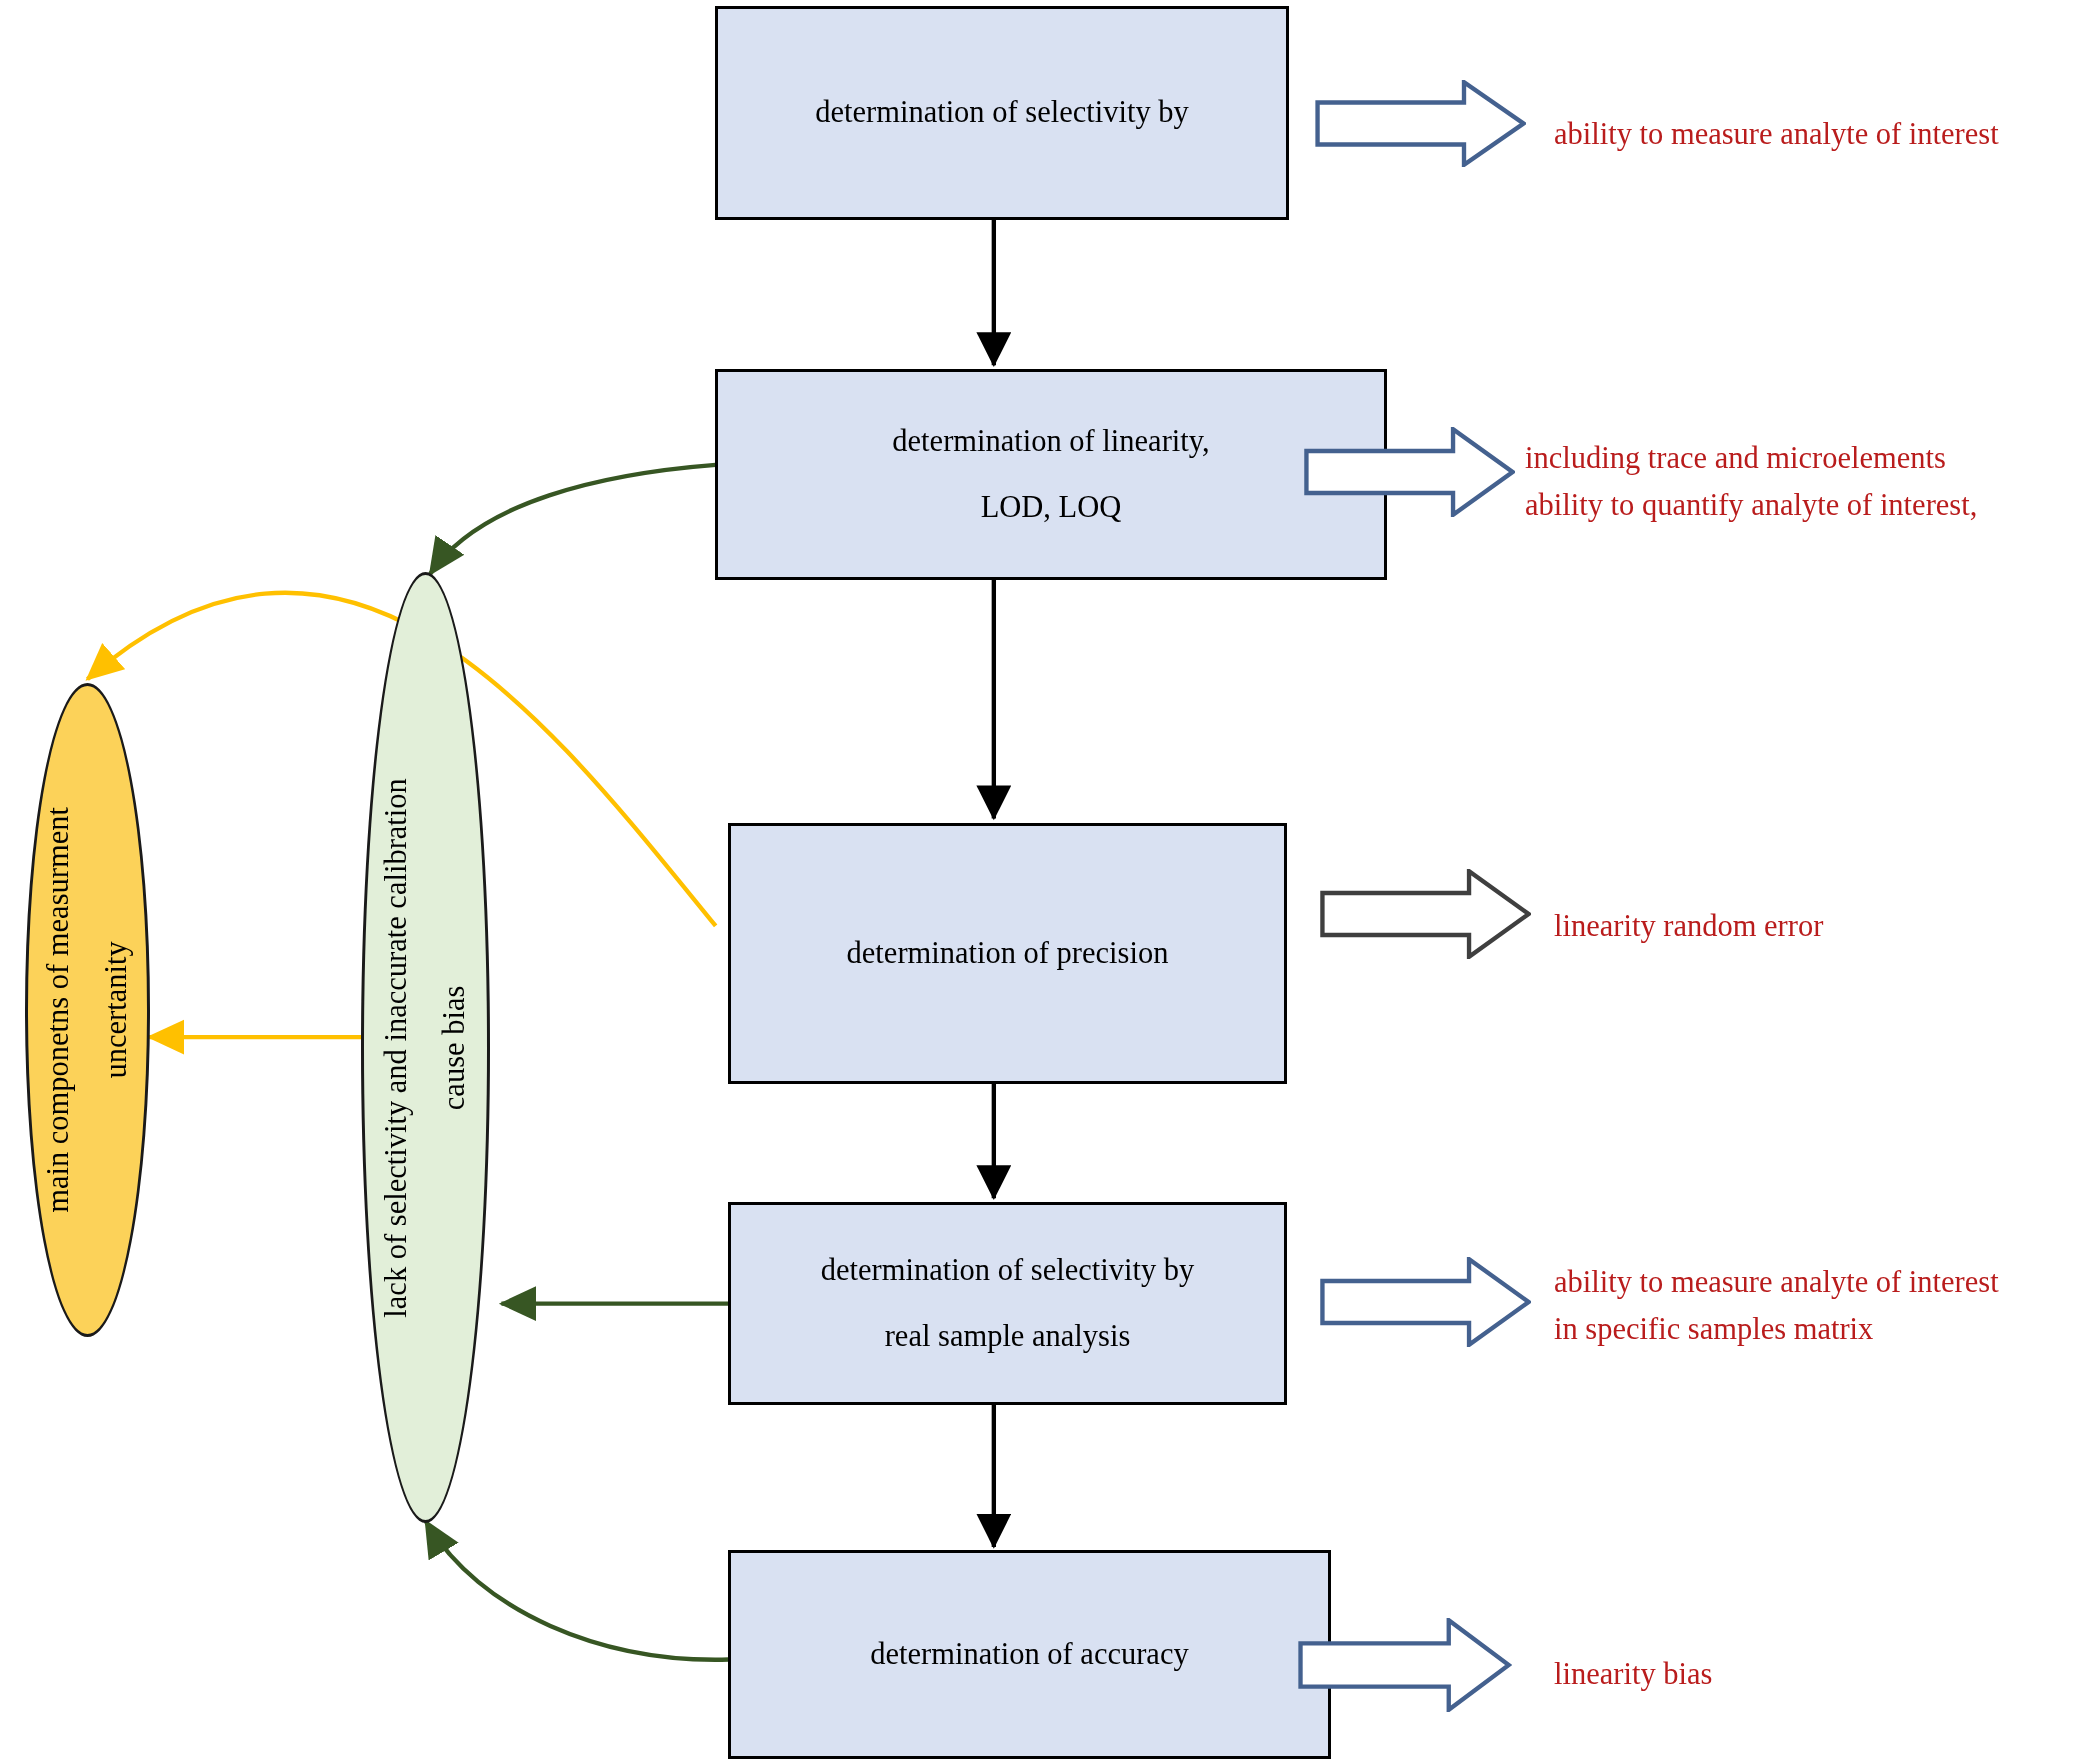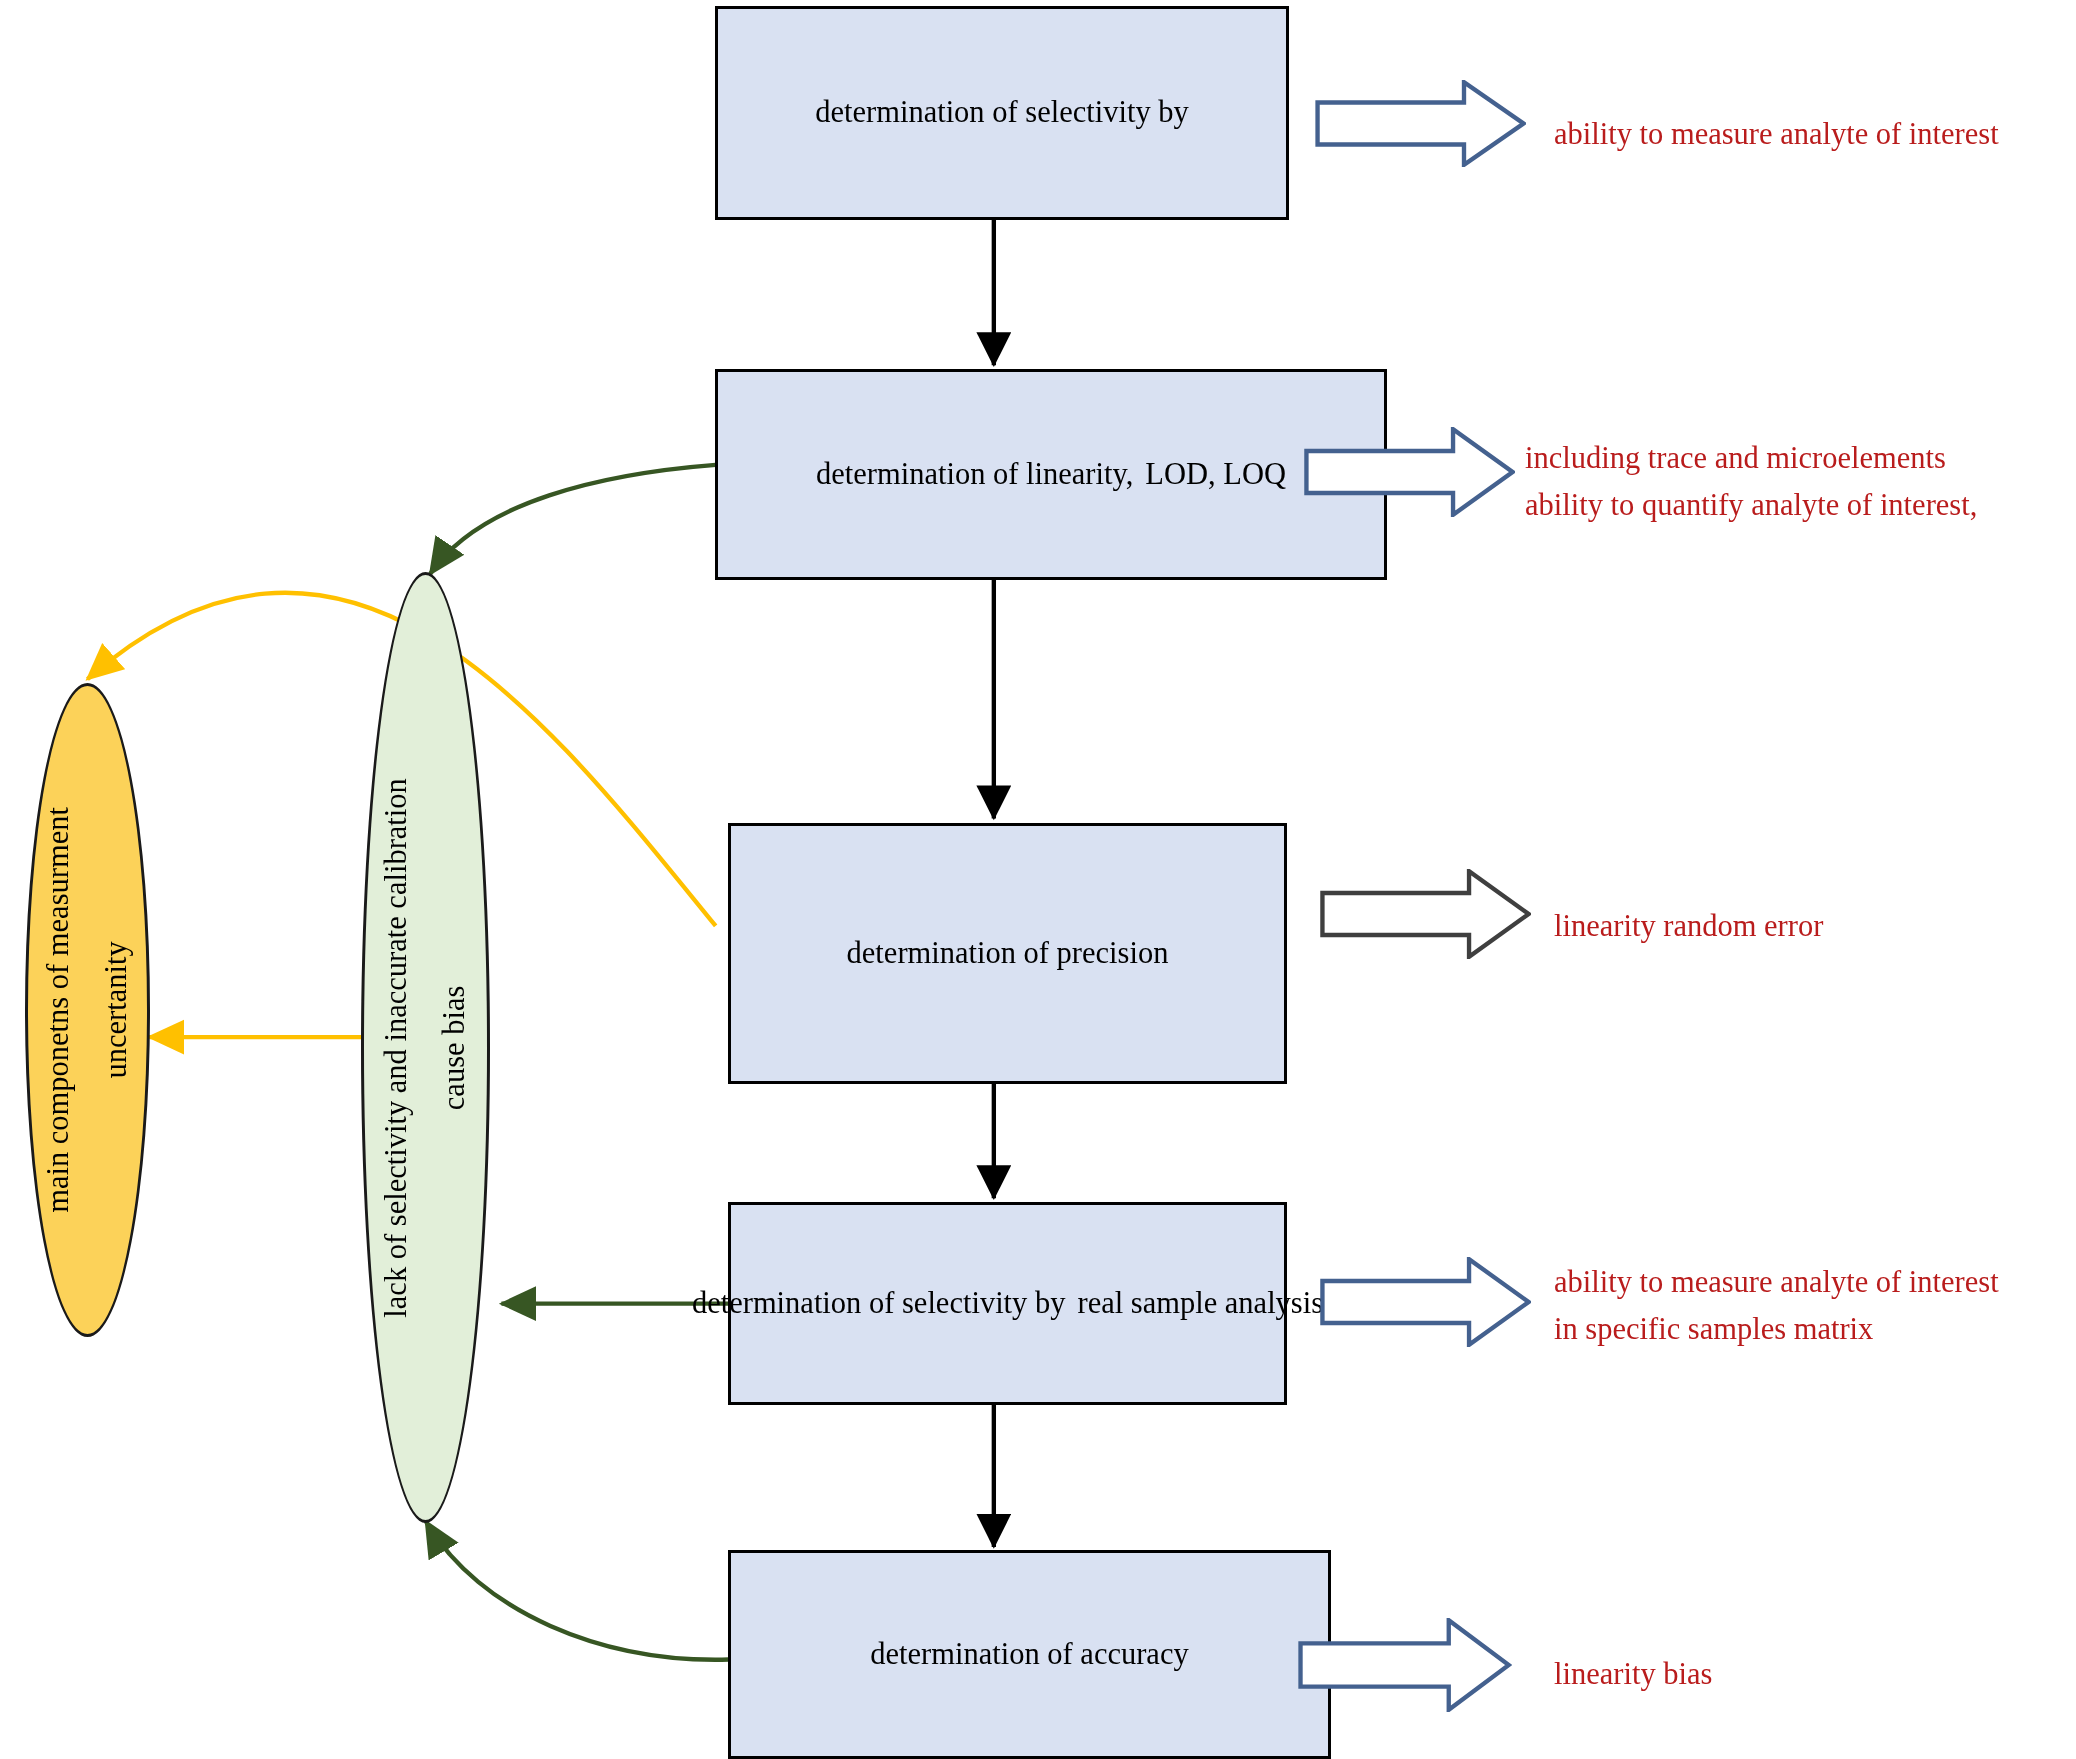--- a/index.html
+++ b/index.html
@@ -17,21 +17,21 @@
     background: #ffffff;
     overflow: hidden;
   }
   
   .proc-box {
     position: absolute;
     background: #D9E1F2;
     border: 3.6px solid #000000;
     box-sizing: border-box;
     display: flex;
-    flex-direction: row;
+    flex-direction: column;
     align-items: center;
     justify-content: center;
     text-align: center;
     color: #000000;
     font-size: 30.5px;
     line-height: 1.75;
     gap: 12px;
   }
   .proc-box .ln { display: block; white-space: nowrap; }
 

